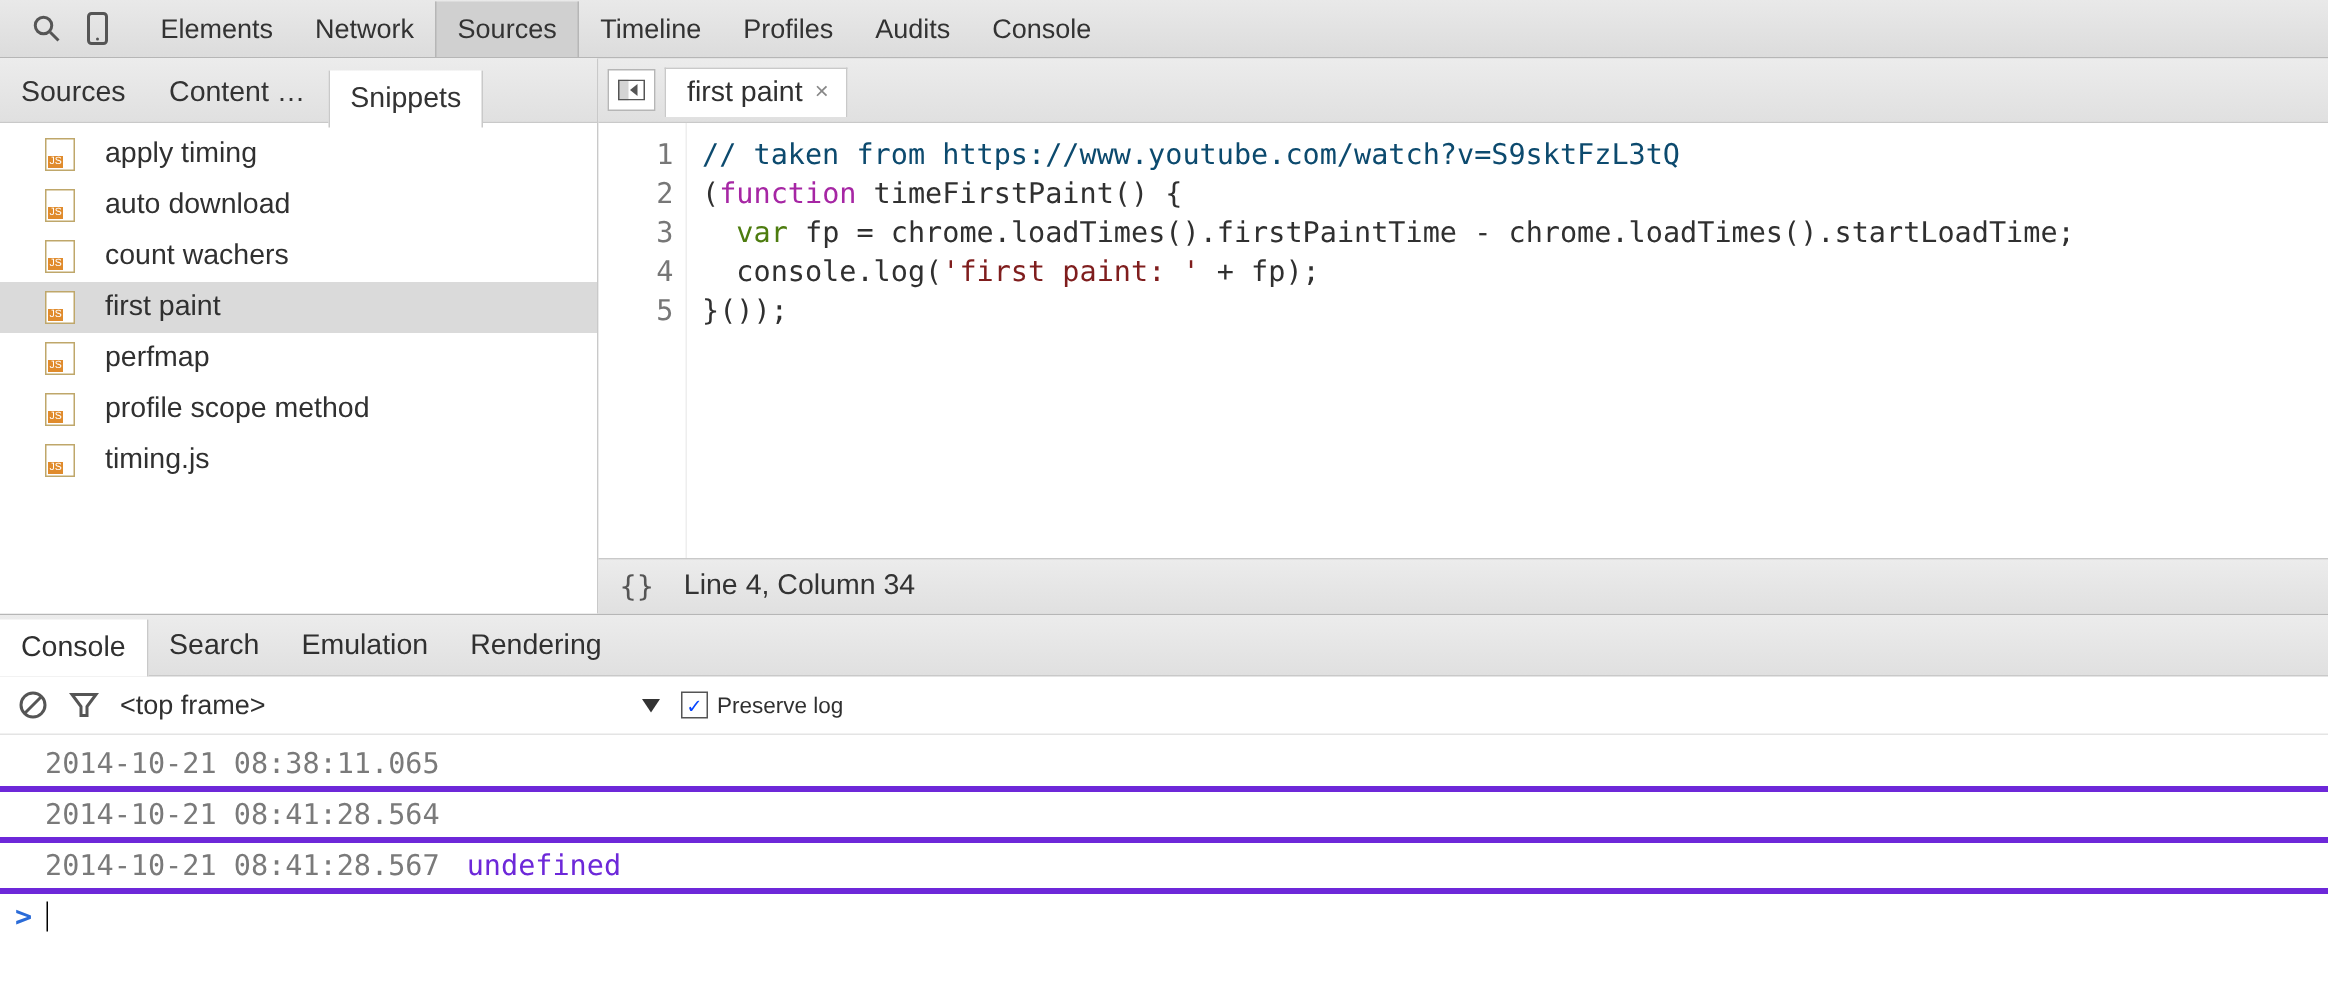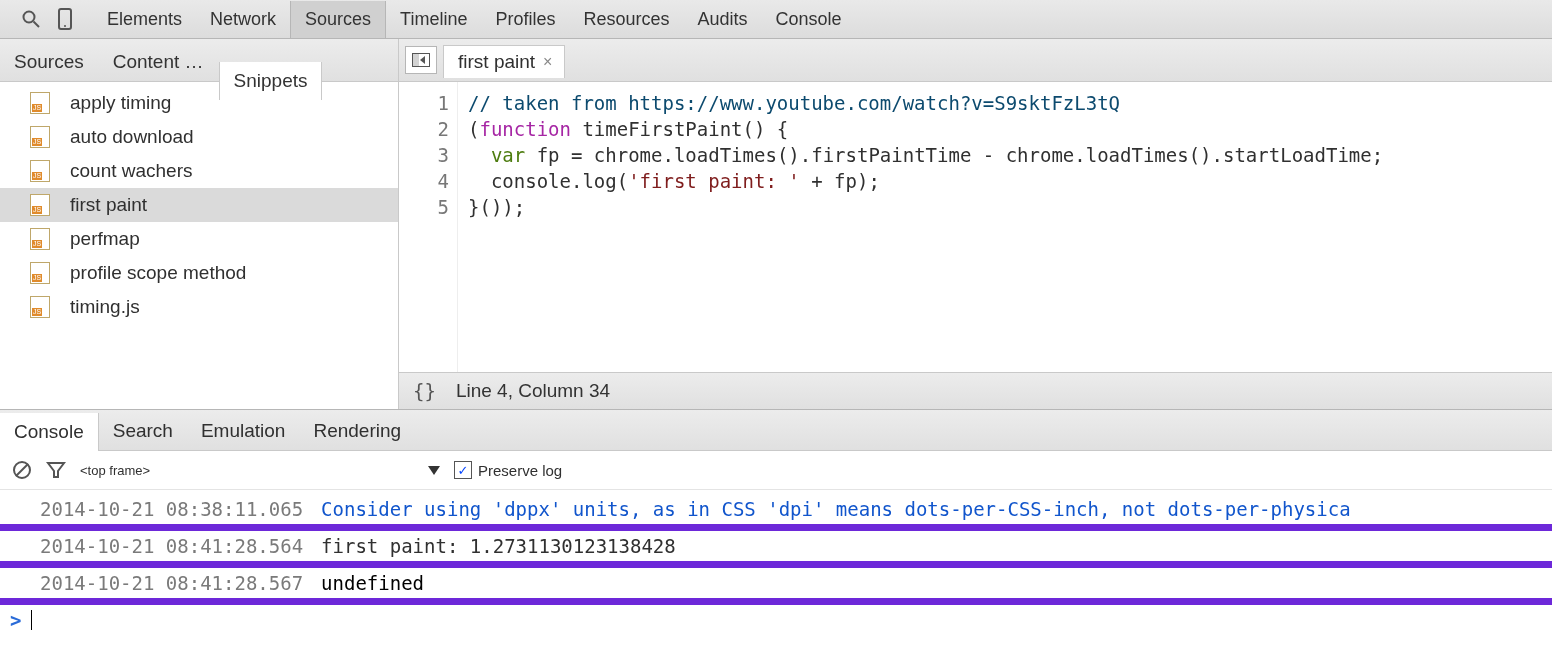--- a/index.html
+++ b/index.html
@@ -5,21 +5,21 @@
 html,body{margin:0;padding:0;font-family:"Lucida Grande","Helvetica Neue",Arial,sans-serif;font-size:15px;color:#303030;background:#fff;width:1552px;height:666px;overflow:hidden}
 .top-toolbar{display:flex;align-items:center;height:38px;background:linear-gradient(#e9e9e9,#dcdcdc);border-bottom:1px solid #b6b6b6;padding:0 17px;gap:6px}
 .top-toolbar .icon-btn{width:28px;height:28px;display:flex;align-items:center;justify-content:center;color:#555}
 .tabbar{display:flex;align-items:flex-end;height:100%;margin-left:8px}
 .tabbar .tab{padding:8px 14px 8px;font-size:18px;color:#333;cursor:default}
 .tabbar .tab.active{background:#d0d0d0;border-left:1px solid #b6b6b6;border-right:1px solid #b6b6b6}
 .main{display:flex;height:370px}
 .left-pane{width:398px;border-right:1px solid #c9c9c9;display:flex;flex-direction:column;background:#fff}
 .left-tabs{display:flex;align-items:flex-end;height:42px;background:linear-gradient(#ececec,#e0e0e0);border-bottom:1px solid #c9c9c9}
 .left-tabs .lt{padding:8px 14px;font-size:19px;color:#333;border-right:1px solid transparent}
-.left-tabs .lt.active{background:#fff;border-left:1px solid #c9c9c9;border-right:1px solid #c9c9c9;position:relative;top:19px}
+.left-tabs .lt.active{background:#fff;border-left:1px solid #c9c9c9;border-right:1px solid #c9c9c9;position:relative;top:4px}
 .file-list{flex:1;overflow:auto;padding-top:4px}
 .file-row{display:flex;align-items:center;height:34px;padding-left:30px;gap:20px;font-size:19px}
 .file-row.selected{background:#dadada}
 .file-icon{width:18px;height:20px;border:1px solid #bfa76a;background:#fff;position:relative;flex:0 0 18px}
 .file-icon::after{content:"JS";position:absolute;left:1px;bottom:1px;font-size:7px;background:#e08b2c;color:#fff;padding:0 1px;line-height:8px}
 .right-pane{flex:1;display:flex;flex-direction:column;min-width:0}
 .editor-tabs{display:flex;align-items:center;height:42px;background:linear-gradient(#ececec,#e0e0e0);border-bottom:1px solid #c9c9c9;padding-left:6px;gap:6px}
 .nav-box{width:30px;height:26px;border:1px solid #b6b6b6;background:#fff;display:flex;align-items:center;justify-content:center}
 .editor-tab{display:flex;align-items:center;gap:8px;background:#fff;border:1px solid #c9c9c9;border-bottom:none;height:32px;padding:0 12px 0 14px;font-size:19px;position:relative;top:1px}
 .close-x{color:#888;font-size:16px}
@@ -29,29 +29,29 @@
 .tok-comment{color:#0c4a6e}
 .tok-keyword{color:#a626a4}
 .tok-def{color:#4d7c0f}
 .tok-string{color:#7f1d1d}
 .status-line{height:36px;border-top:1px solid #c9c9c9;background:linear-gradient(#ececec,#e0e0e0);display:flex;align-items:center;padding-left:14px;gap:20px;font-size:19px;color:#333}
 .braces{color:#555;font-family:Menlo,monospace}
 .drawer-tabs{height:40px;border-top:1px solid #b6b6b6;border-bottom:1px solid #c9c9c9;background:linear-gradient(#ececec,#e0e0e0);display:flex;align-items:flex-end}
 .drawer-tabs .dt{padding:8px 14px;font-size:19px}
 .drawer-tabs .dt.active{background:#fff;border-right:1px solid #c9c9c9;position:relative;top:1px}
 .console-toolbar{height:38px;display:flex;align-items:center;gap:14px;padding:0 12px;border-bottom:1px solid #e4e4e4}
-.frame-select{display:flex;align-items:center;gap:6px;font-size:13px;min-width:360px}
+.frame-select{display:flex;align-items:center;gap:6px;font-size:18px;min-width:360px}
 .triangle-down{width:0;height:0;border-left:6px solid transparent;border-right:6px solid transparent;border-top:9px solid #333}
 .checkbox{width:16px;height:16px;border:1px solid #555;display:flex;align-items:center;justify-content:center;font-size:13px;color:#0645ff;background:#fff}
 .console-body{font-family:Menlo,Consolas,monospace;font-size:19px;line-height:30px;padding:4px 0 0 0}
-.console-line{display:flex;padding:0 0 0 40px;border-bottom:7px solid #6d28d9;white-space:pre;overflow:hidden}
+.console-line{display:flex;padding:0 0 0 30px;border-bottom:4px solid #6d28d9;white-space:pre;overflow:hidden}
 .ts{color:#7a7a7a;margin-right:18px;flex:0 0 auto}
 .msg{flex:1;overflow:hidden}
 .blue{color:#1155cc}
-.dim{color:#000000}
+.dim{color:#6d28d9}
 .prompt-line{display:flex;align-items:center;padding:4px 0 0 10px;font-family:Menlo,monospace;font-size:19px}
 .prompt{color:#2a6bd8;font-weight:bold;margin-right:10px}
 .caret{display:inline-block;width:1px;height:20px;background:#000}
 svg{display:block}
 </style>
 </head>
 <body>
 
 <div class="top-toolbar">
   <div class="icon-btn">
@@ -65,21 +65,20 @@
         <rect x="3" y="1" width="12" height="20" rx="2" fill="none" stroke="#555" stroke-width="2"></rect>
         <circle cx="9" cy="18" r="1" fill="#555"></circle>
       </svg>
   </div>
   <div class="tabbar" id="topTabs">
       <div class="tab">Elements</div>
       <div class="tab">Network</div>
       <div class="tab active">Sources</div>
       <div class="tab">Timeline</div>
       <div class="tab">Profiles</div>
-      <div class="tab">Resources</div>
       <div class="tab">Audits</div>
       <div class="tab">Console</div>
     </div>
 </div>
 
 <div class="main">
   <div class="left-pane">
     <div class="left-tabs" id="leftTabs">
         <div class="lt">Sources</div>
         <div class="lt">Content …</div>
@@ -165,21 +164,21 @@
     <span style="flex:1"></span>
     <span class="triangle-down"></span>
   </div>
   <div style="display:flex;align-items:center;gap:6px">
     <span class="checkbox">✓</span>
     <span>Preserve log</span>
   </div>
 </div>
 
 <div class="console-body" id="consoleBody">
-    <div class="console-line"><span class="ts">2014-10-21 08:38:11.065</span><span class="msg blue">Consider using 'dppx' units, as in CSS 'dpi' means dots-per-CSS-inch, not dots-per-physica</span></div>
-    <div class="console-line"><span class="ts">2014-10-21 08:41:28.564</span><span class="msg ">first paint: 1.2731130123138428</span></div>
+    <div class="console-line"><span class="ts">2014-10-21 08:38:11.065</span></div>
+    <div class="console-line"><span class="ts">2014-10-21 08:41:28.564</span></div>
     <div class="console-line"><span class="ts">2014-10-21 08:41:28.567</span><span class="msg dim">undefined</span></div>
   </div>
 
 <div class="prompt-line">
   <span class="prompt">&gt;</span>
   <span class="caret"></span>
 </div>
 
 </body></html>

